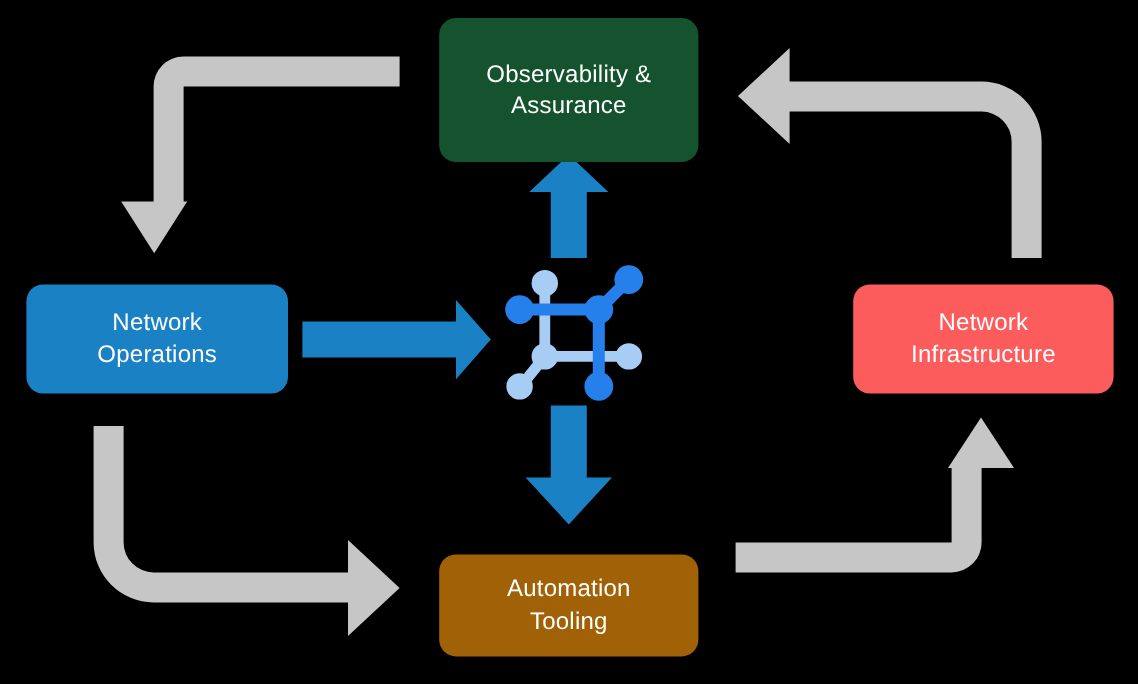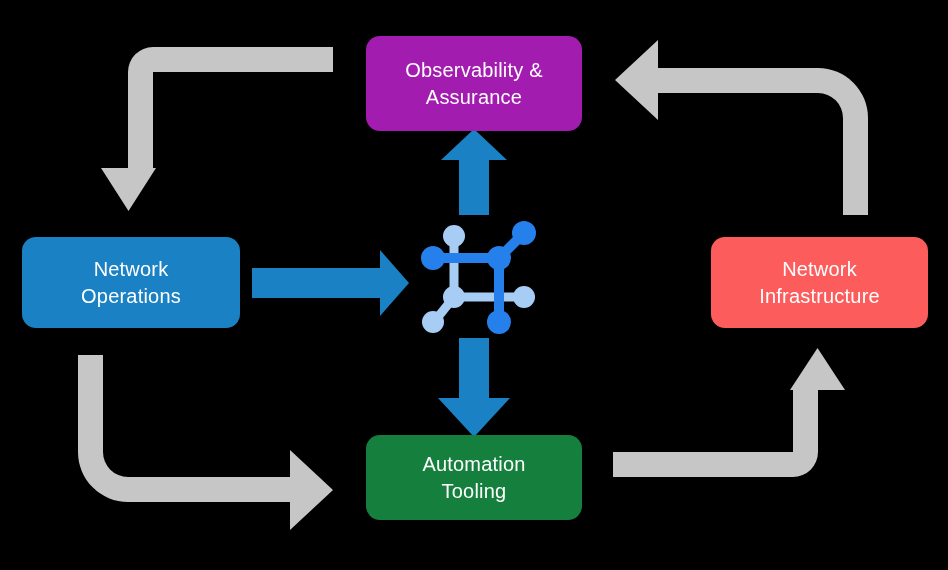--- a/index.html
+++ b/index.html
@@ -41,45 +41,45 @@
     box-sizing: border-box;
     padding: 4px 10px;
     z-index: 3;
   }
   .node-label {
     white-space: pre-line;
     display: block;
   }
   #node-observability {
     left: 366px;
-    top: 36px;
+    top: 15px;
     width: 216px;
-    height: 95px;
-    background: #a21caf;
+    height: 120px;
+    background: #14532d;
   }
   #node-network-operations {
     left: 22px;
     top: 237px;
     width: 218px;
     height: 91px;
     background: #1a81c4;
   }
   #node-network-infrastructure {
     left: 711px;
     top: 237px;
     width: 217px;
     height: 91px;
     background: #fc5c5c;
   }
   #node-automation-tooling {
     left: 366px;
-    top: 435px;
+    top: 462px;
     width: 216px;
     height: 85px;
-    background: #15803d;
+    background: #a16207;
   }
   #center-icon {
     position: absolute;
     left: 420px;
     top: 218px;
     width: 118px;
     height: 118px;
     z-index: 4;
   }
 </style>

